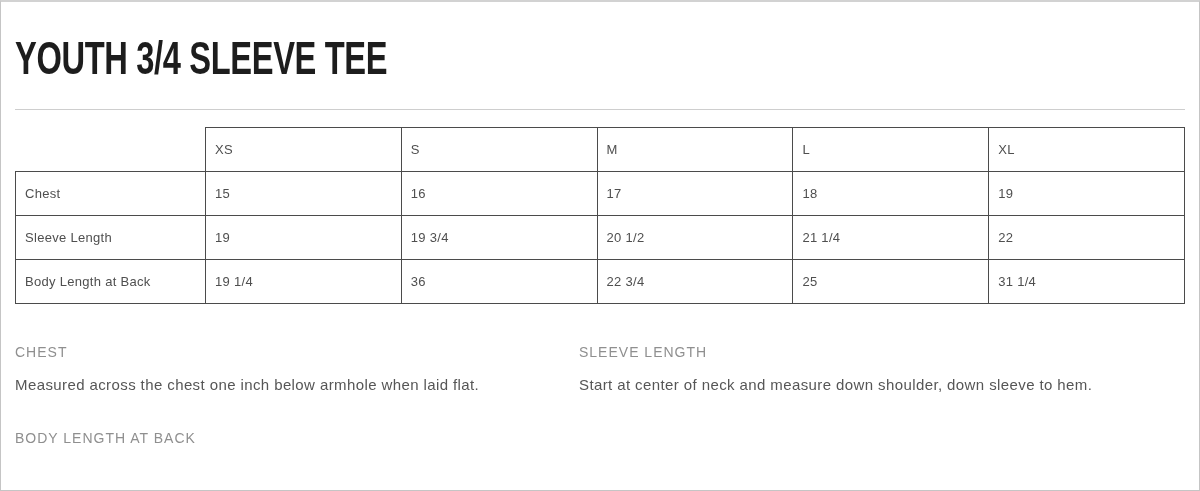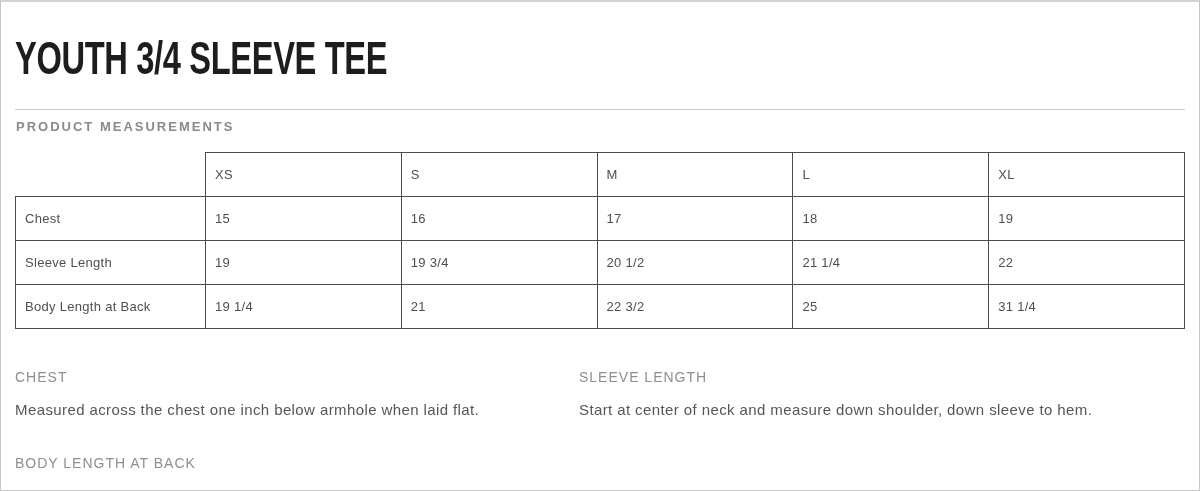--- a/index.html
+++ b/index.html
@@ -89,21 +89,20 @@
 </style>
 </head>
 <body>
 
 <div class="page">
 
   <h1 class="title">YOUTH 3/4 SLEEVE TEE</h1>
 
   <hr class="divider">
 
-  <h2 class="section-heading">PRODUCT MEASUREMENTS</h2>
 
   <table class="measurements">
     <colgroup>
       <col class="label-col">
       <col>
         <col>
         <col>
         <col>
         <col>
     </colgroup>
@@ -130,22 +129,22 @@
         <th>Sleeve Length</th>
         <td>19</td>
         <td>19 3/4</td>
         <td>20 1/2</td>
         <td>21 1/4</td>
         <td>22</td>
       </tr>
       <tr>
         <th>Body Length at Back</th>
         <td>19 1/4</td>
-        <td>21</td>
-        <td>22 3/2</td>
+        <td>36</td>
+        <td>22 3/4</td>
         <td>25</td>
         <td>31 1/4</td>
       </tr>
     </tbody>
   </table>
 
   <div class="definitions">
     <section class="definition chest">
       <h3>CHEST</h3>
       <p>Measured across the chest one inch below armhole when laid flat.</p>

